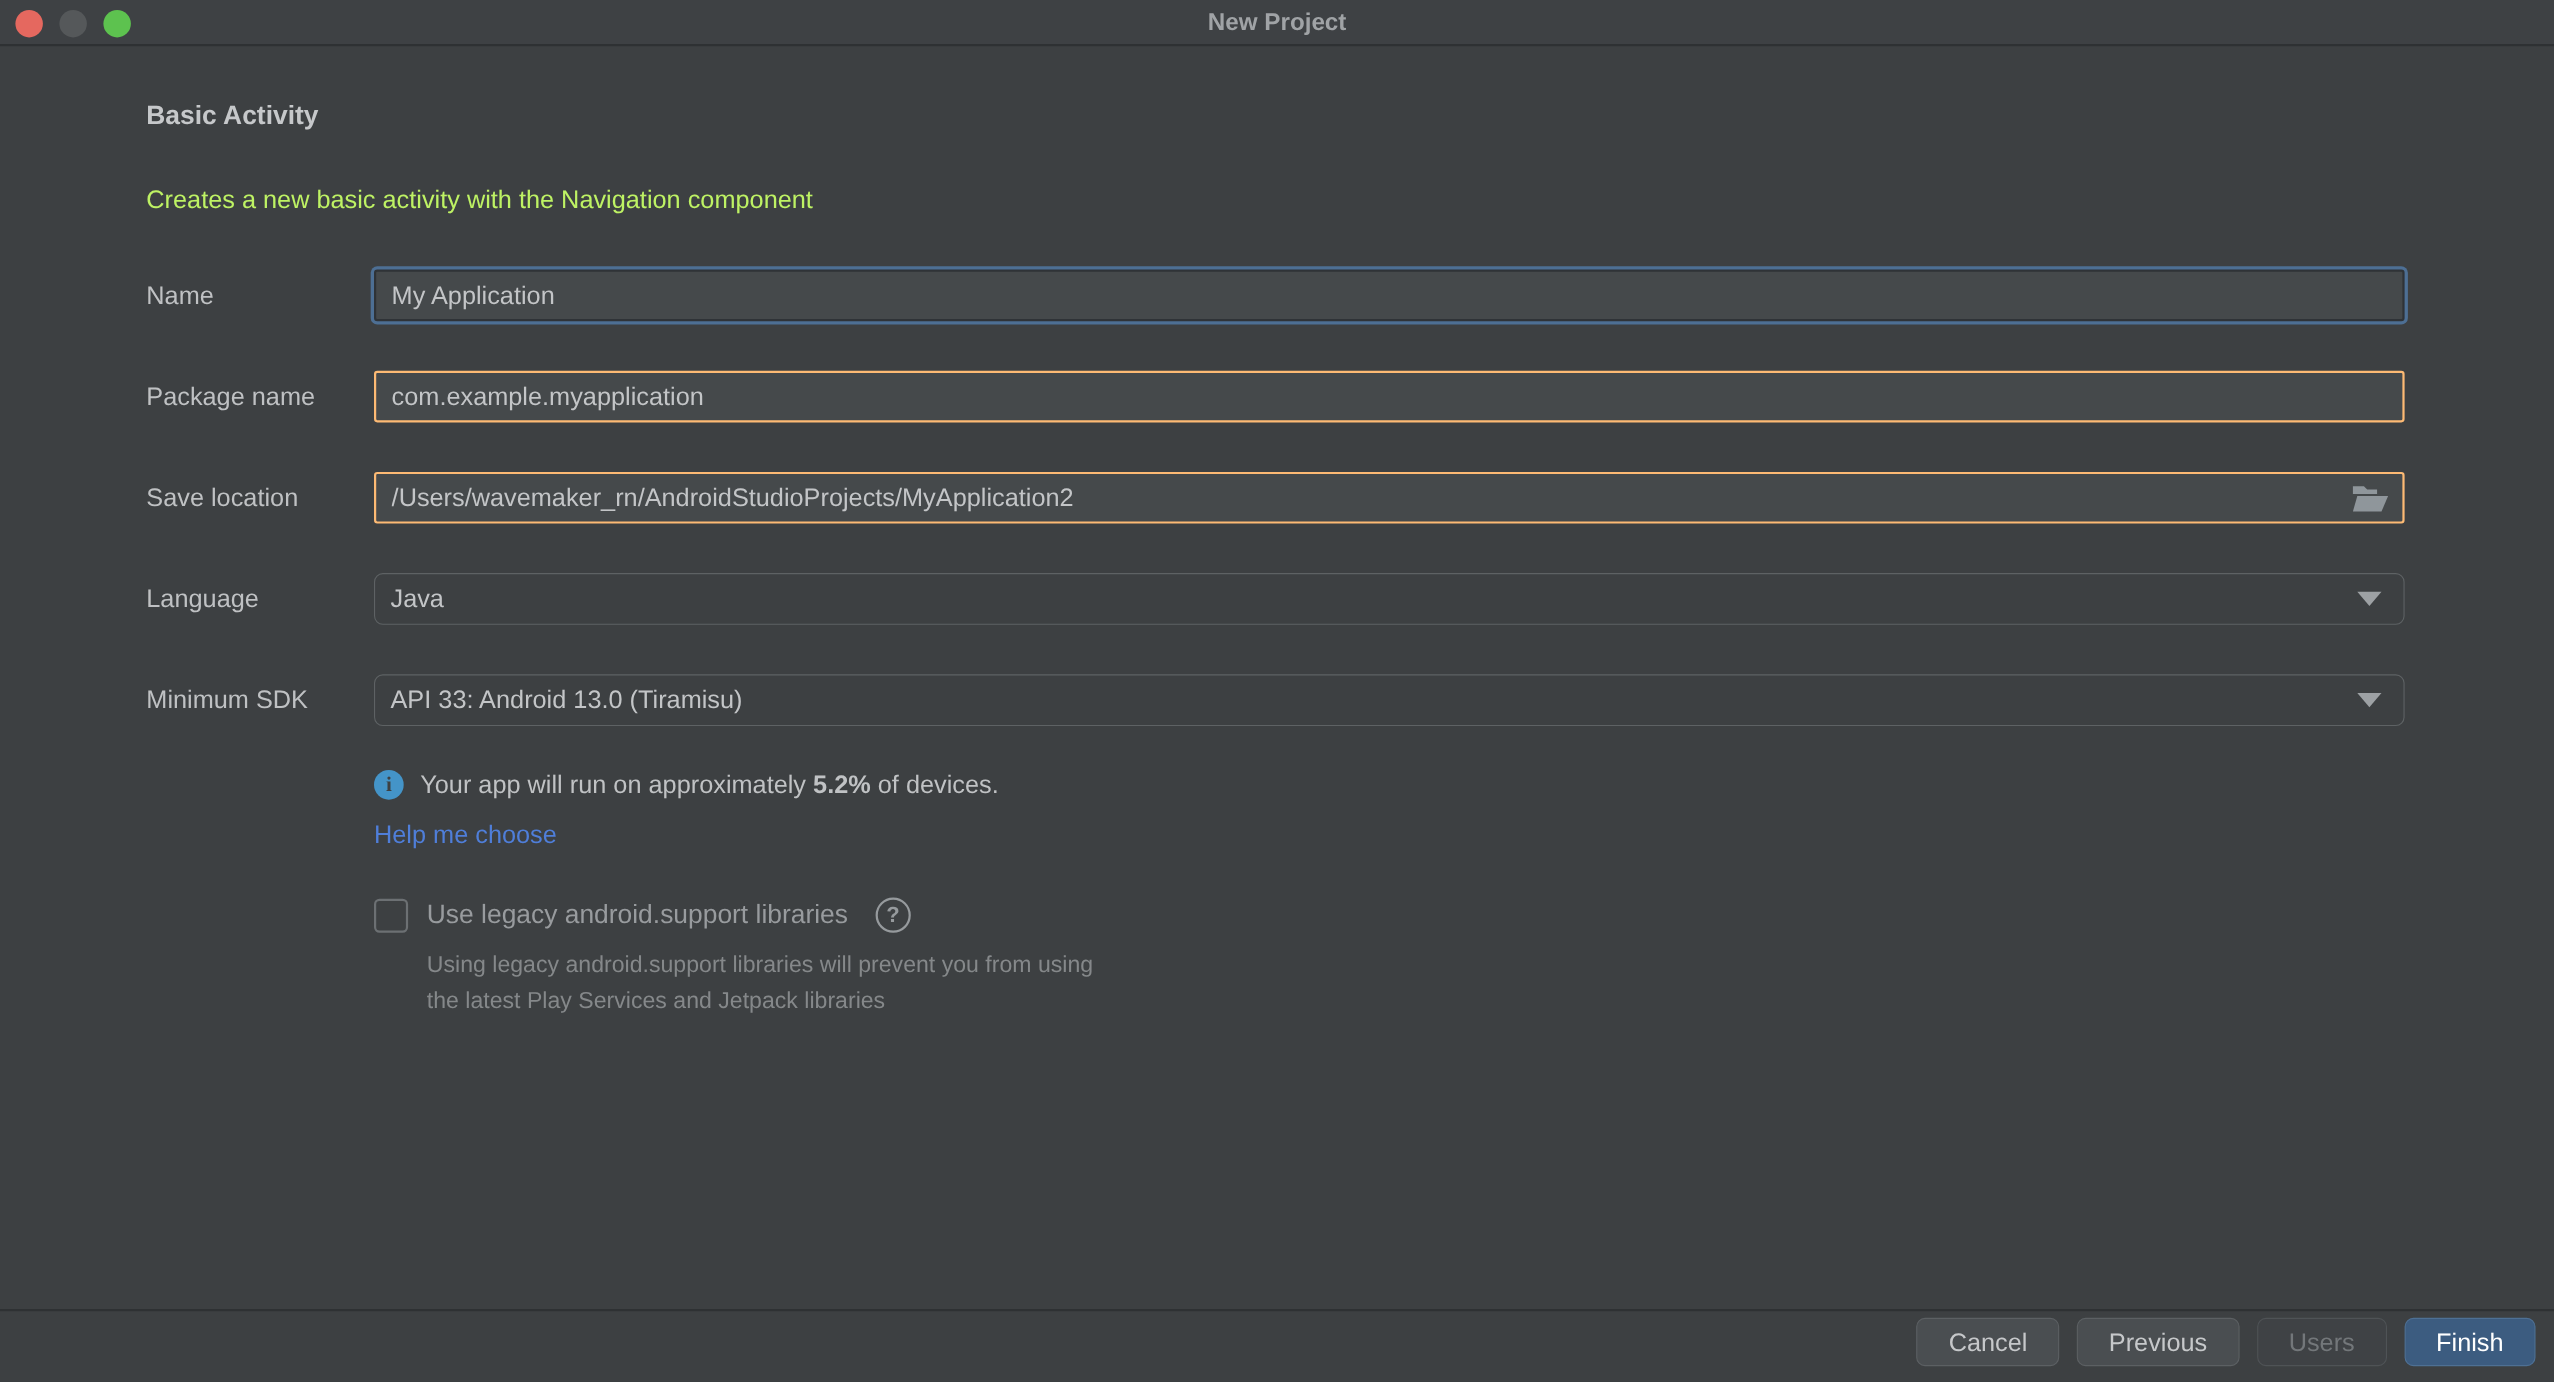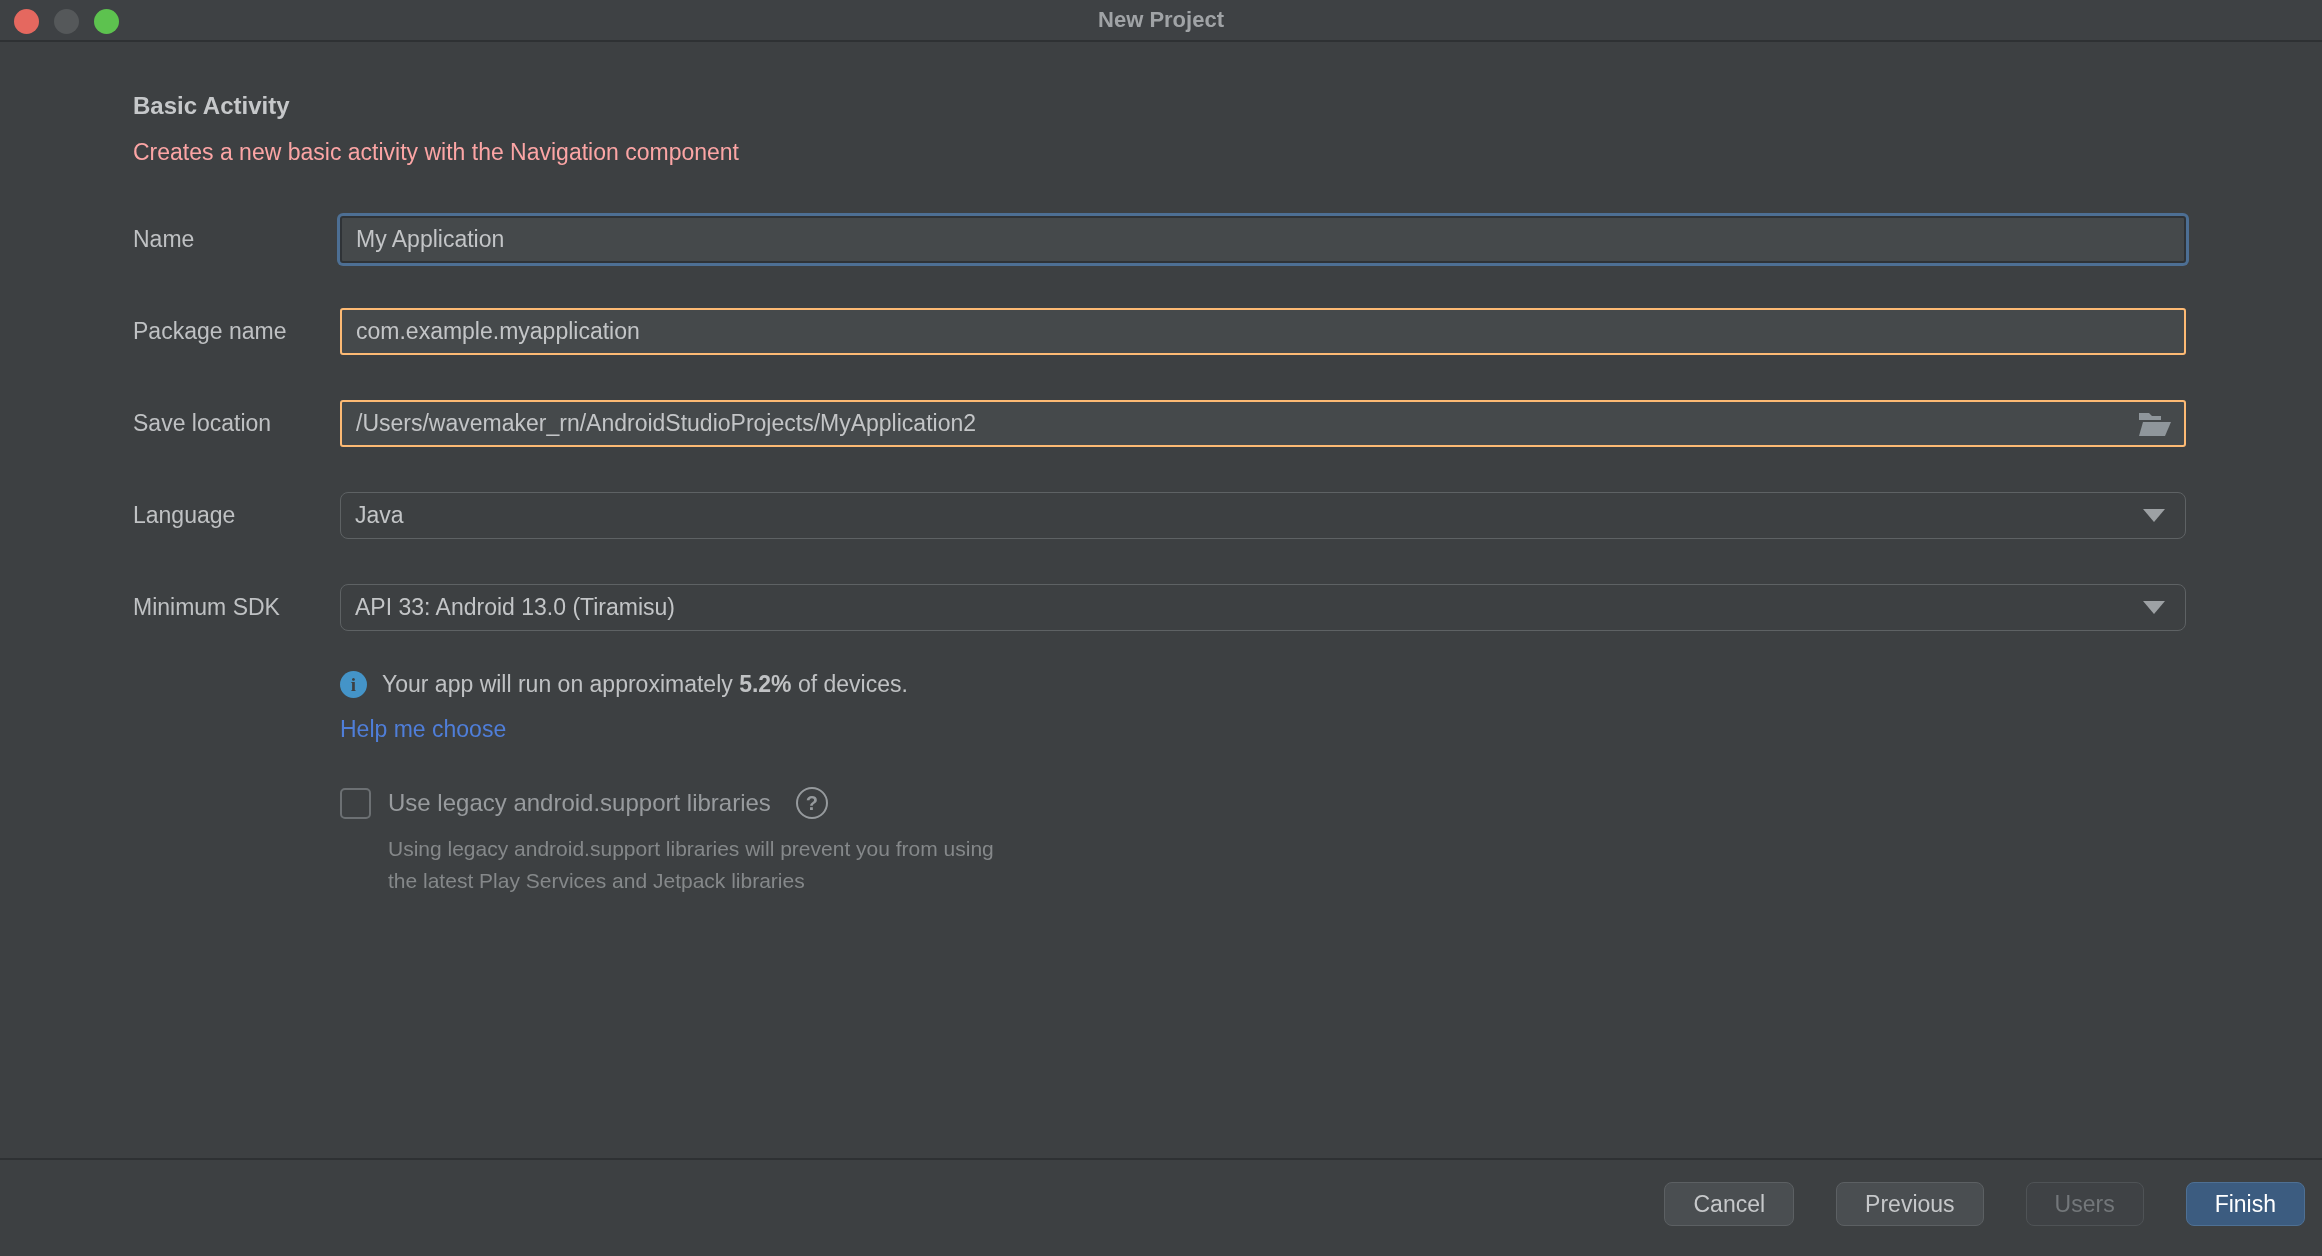--- a/index.html
+++ b/index.html
@@ -46,23 +46,23 @@
   }
   
   .content { padding: 0 136px 0 133px; }
   .template-title {
     margin-top: 50px;
     font-size: 24px;
     font-weight: bold;
     color: #c6c8ca;
   }
   .template-desc {
-    margin-top: 19px;
-    font-size: 23px;
-    color: #fca5a5;
+    margin-top: 48px;
+    font-size: 23px;
+    color: #bef264;
   }
   .form { margin-top: 50px; }
   .form-row {
     display: flex;
     align-items: center;
     margin-bottom: 45px;
   }
   .form-label {
     width: 207px;
     flex: 0 0 207px;
@@ -184,27 +184,27 @@
     margin-top: 14px;
     margin-left: 48px;
     font-size: 21px;
     line-height: 32px;
     color: #85888a;
   }
   
   .footer {
     position: absolute;
     left: 0; right: 0; bottom: 0;
-    height: 98px;
+    height: 66px;
     border-top: 2px solid #2e3133;
     background: #3d4042;
     display: flex;
     align-items: center;
     justify-content: flex-end;
-    gap: 42px;
+    gap: 16px;
     padding: 0 17px 8px 0;
   }
   .btn {
     height: 44px;
     border-radius: 8px;
     font-family: "Liberation Sans", sans-serif;
     font-size: 23px;
     padding: 0 28px;
     cursor: pointer;
     background: #4a4e51;

